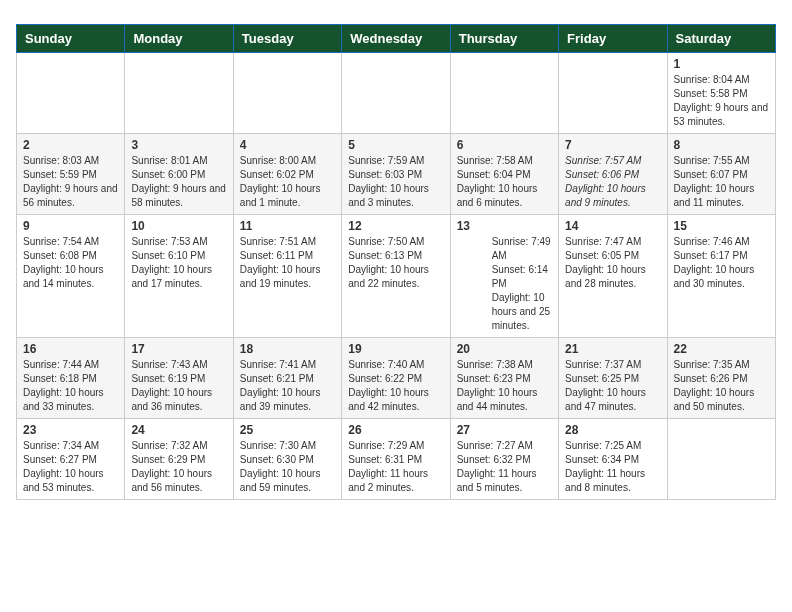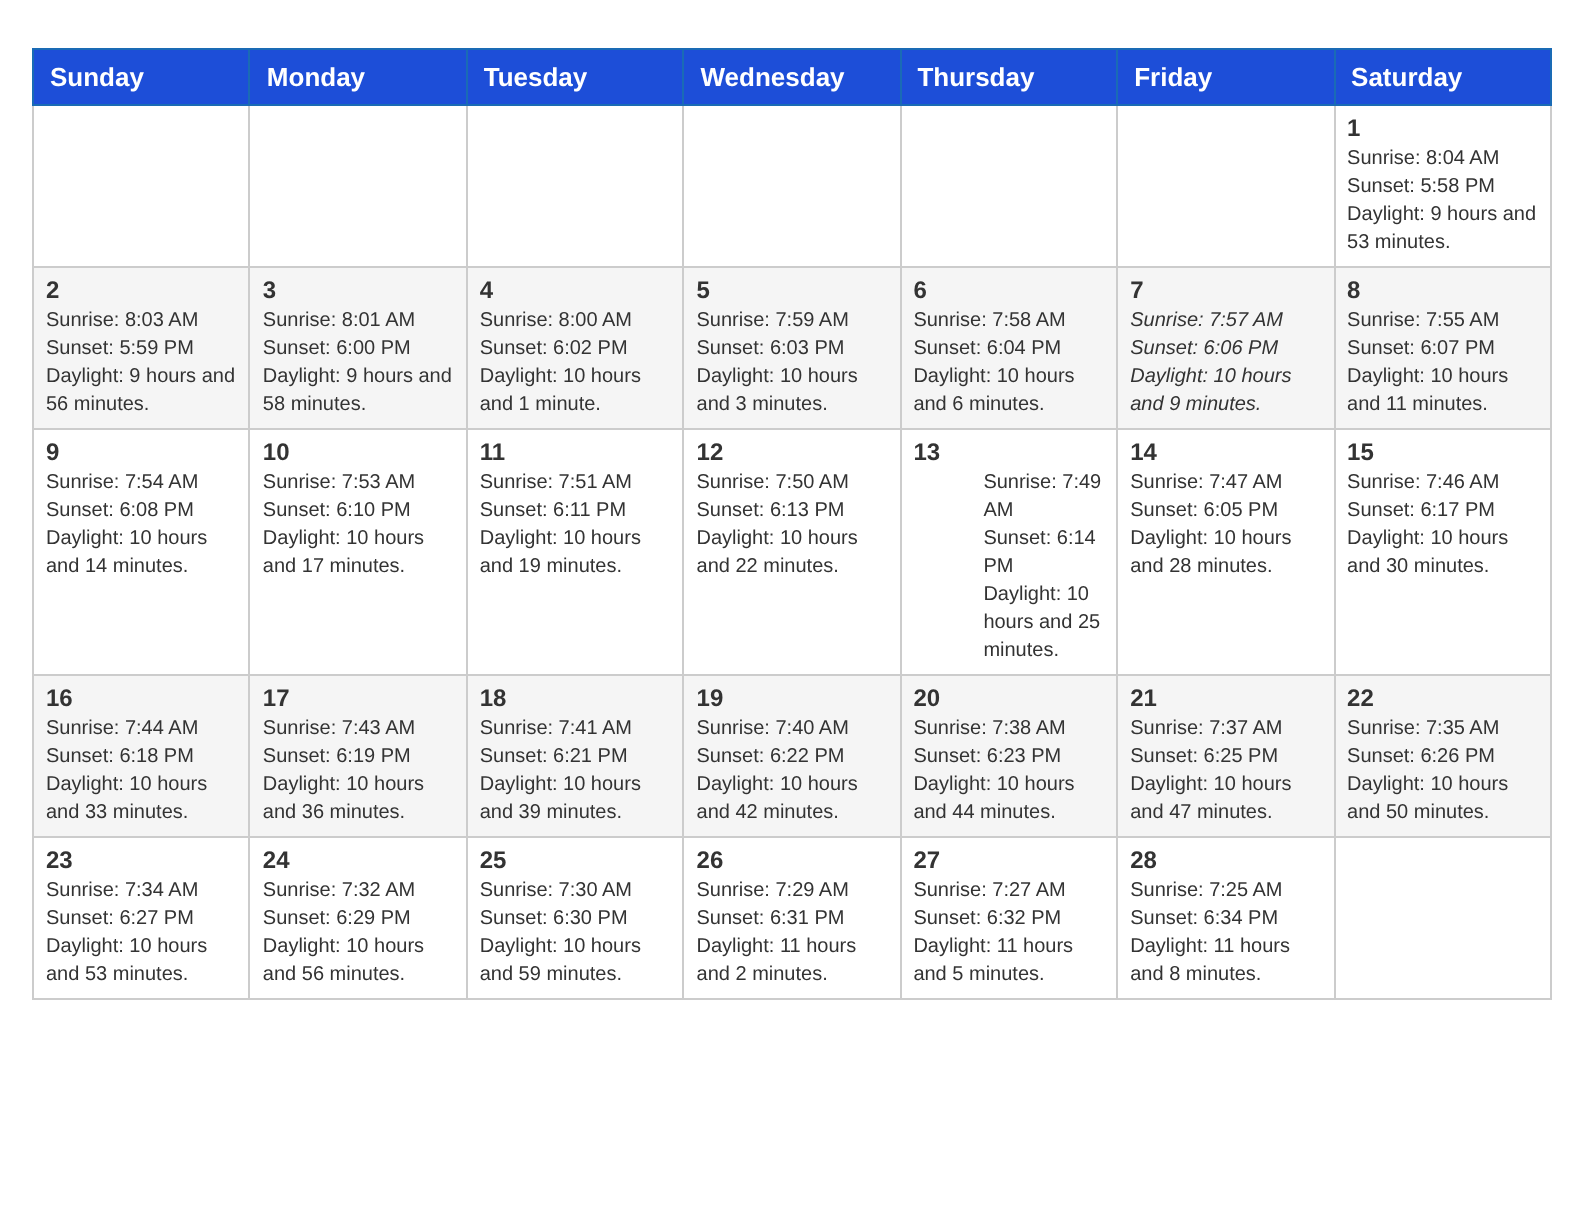--- a/index.html
+++ b/index.html
@@ -44,21 +44,21 @@
     .location {
       font-size: 14px;
       color: #555;
     }
     .calendar {
       width: 100%;
       border-collapse: collapse;
       border: 1px solid #ccc;
     }
     .calendar th {
-      background: #1d4ed8;
+      background: #14532d;
       color: #fff;
       font-size: 13px;
       font-weight: bold;
       padding: 6px 8px;
       text-align: left;
       border: 1px solid #1a6bb5;
     }
     .calendar td {
       vertical-align: top;
       border: 1px solid #ccc;

